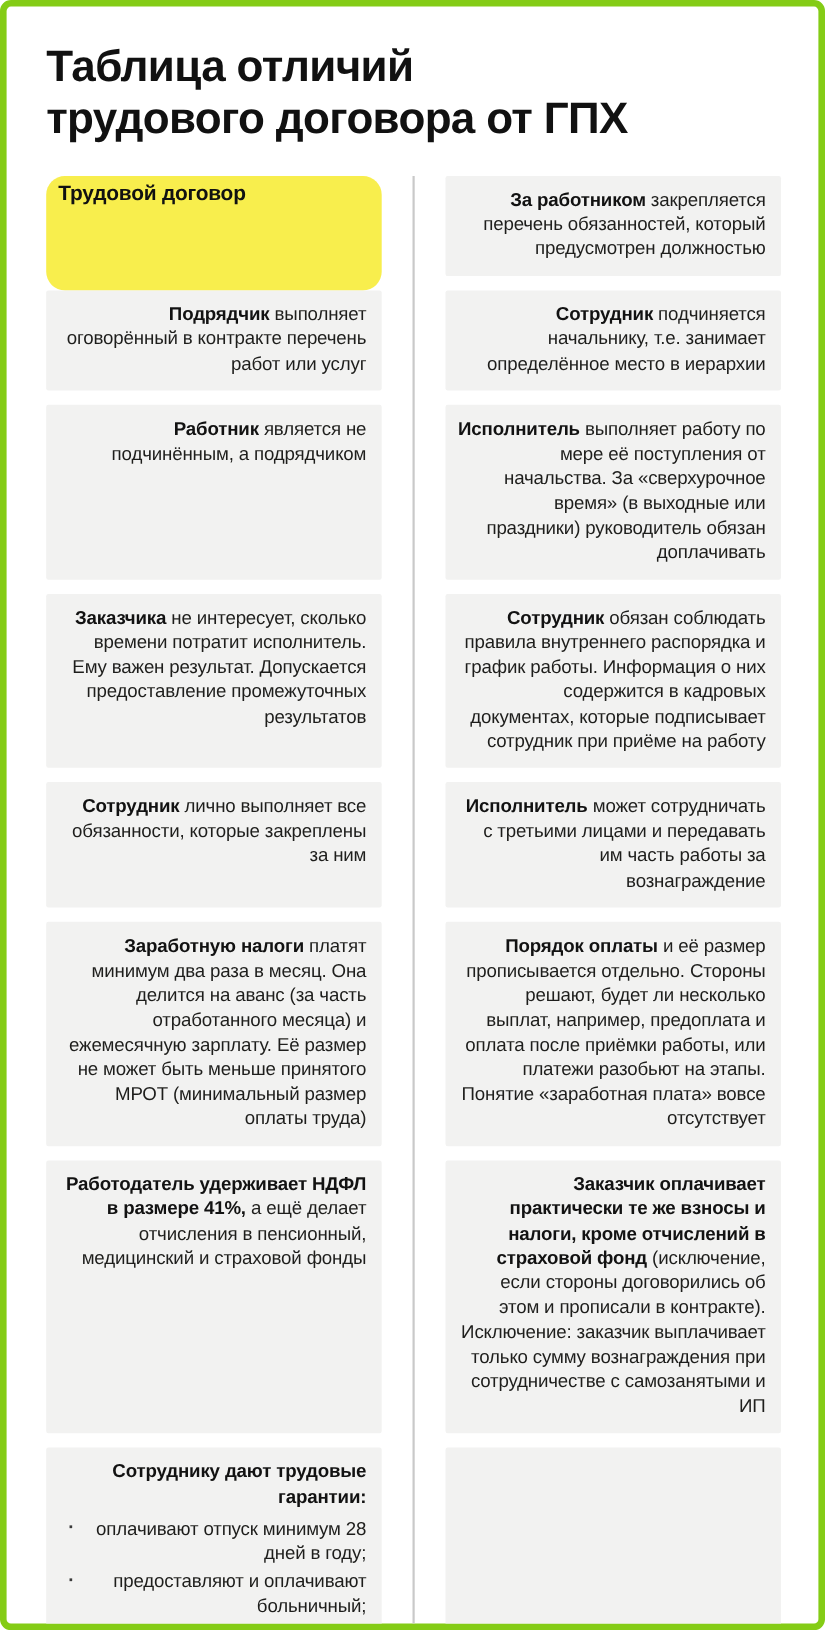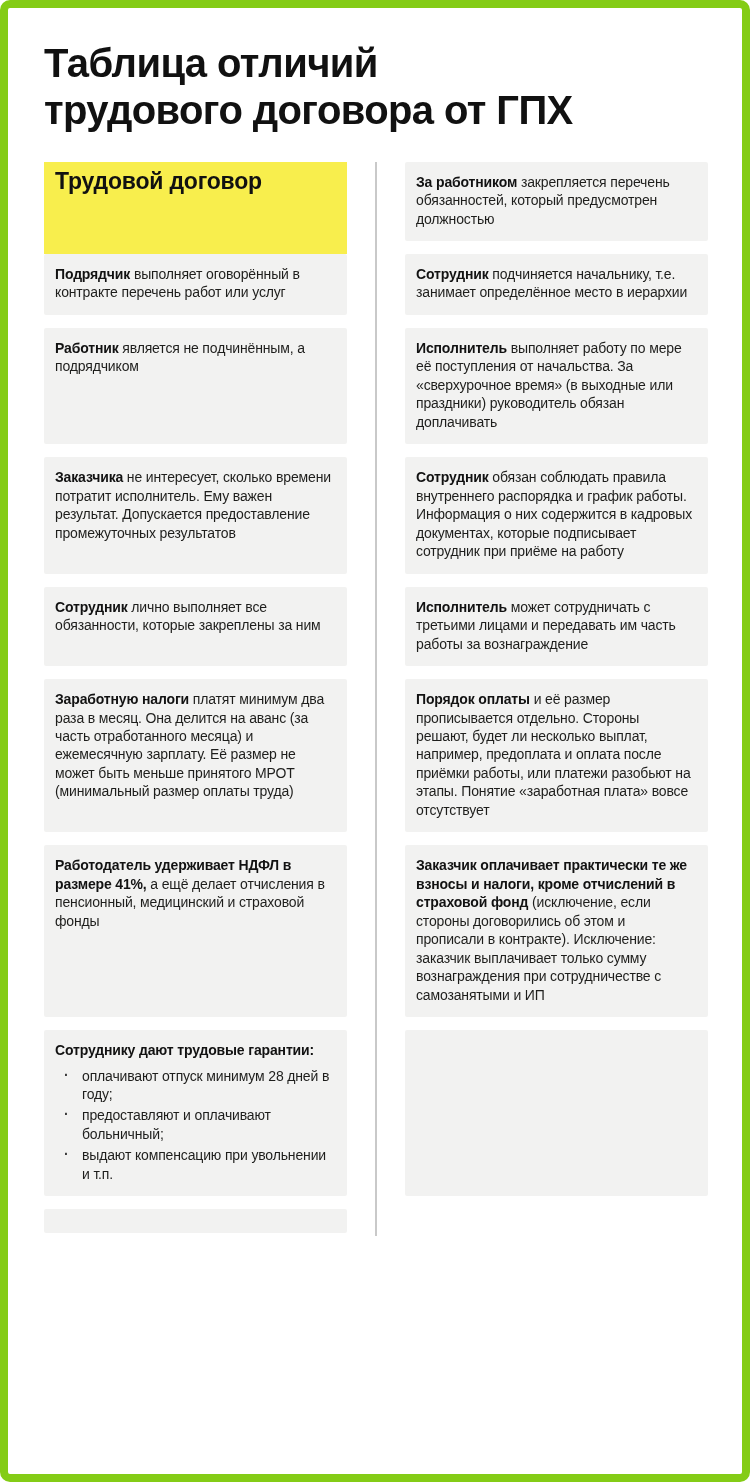--- a/index.html
+++ b/index.html
@@ -5,21 +5,21 @@
   html, body { margin: 0; padding: 0; background: #ffffff; }
   body {
     width: 750px; height: 1482px;
     font-family: "Liberation Sans", "DejaVu Sans", sans-serif;
     color: var(--text, #1e1e1c);
   }
   .page {
     box-sizing: border-box;
     width: 750px; height: 1482px;
     background: #ffffff;
-    border: 8px solid #84cc16;
+    border: 6px solid #84cc16;
     border-radius: 10px;
     padding: 26px 34px 0 36px;
     overflow: hidden;
   }
   .title {
     margin: 6px 0 28px 0;
     font-size: 40px;
     font-weight: bold;
     line-height: 1.17;
     letter-spacing: -0.6px;
@@ -34,34 +34,36 @@
     width: 2px;
     background: var(--divider, #c9c9c9);
   }
   .grid {
     display: grid;
     grid-template-columns: 1fr 1fr;
     column-gap: 58px;
   }
   .col-header {
     background: var(--header_bg, #f8ee4d);
-    font-size: 23px;
+    font-size: 19px;
     font-weight: bold;
     color: var(--title_text, #141414);
     padding: 6px 12px 8px 11px;
     letter-spacing: -0.2px;
+    border-radius: 17px;
   }
   .cell {
     background: var(--cell_bg, #f2f2f1);
     border-radius: 2px;
     margin-bottom: 13px;
     padding: 11px 14px 13px 11px;
-    font-size: 14px;
+    font-size: 17px;
     line-height: 1.32;
     letter-spacing: -0.15px;
+    text-align: right;
   }
   .cell p { margin: 0; }
   .lead { font-weight: bold; color: #121212; }
   ul.bullets {
     list-style: none;
     margin: 7px 0 0 0;
     padding: 0;
   }
   ul.bullets li {
     position: relative;

